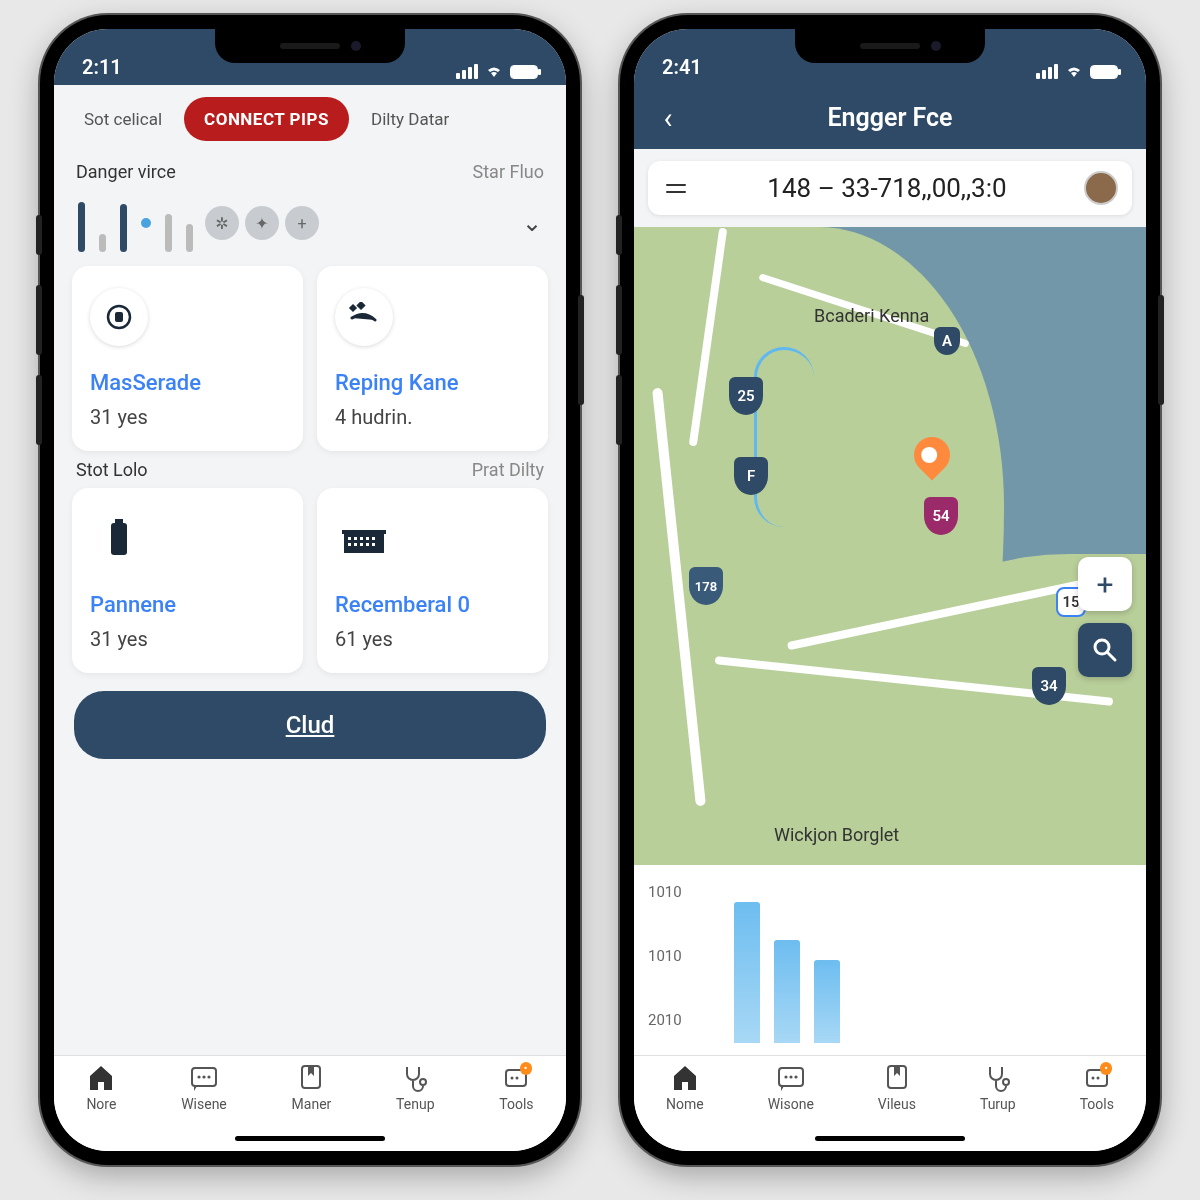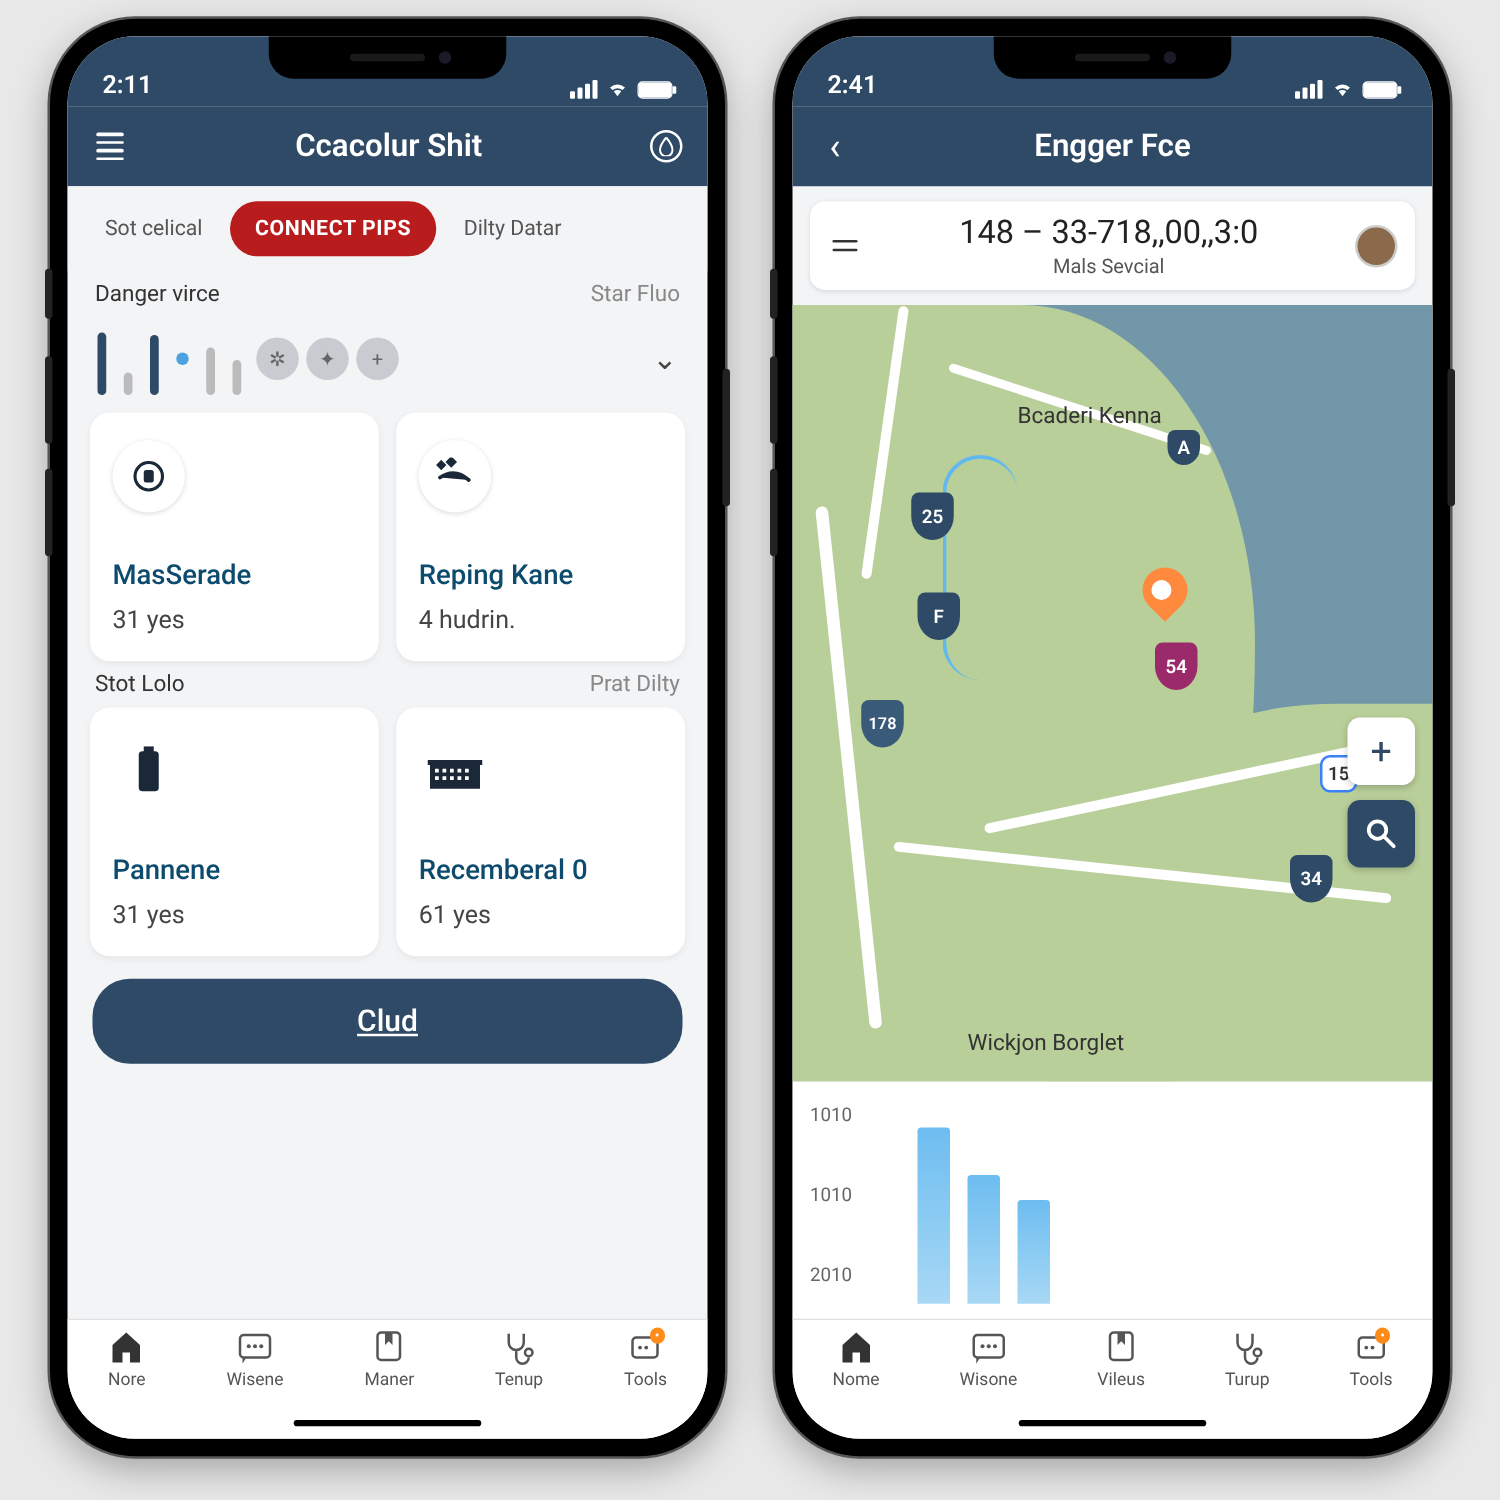--- a/index.html
+++ b/index.html
@@ -69,21 +69,21 @@
   .bars span{width:7px;background:#2e4a66;border-radius:5px;}
   .bars span.g{background:#bbb;}
   .bars .dot{width:10px;height:10px;border-radius:50%;align-self:center;}
   .chips{display:flex;gap:6px;}
   .chip{width:34px;height:34px;border-radius:50%;background:#c8ccd0;display:flex;align-items:center;justify-content:center;color:#666;font-size:16px;}
   .chev{margin-left:auto;font-size:24px;color:#444;}
   .cards{display:grid;grid-template-columns:1fr 1fr;gap:14px;}
   .card{background:#fff;border-radius:16px;padding:22px 18px;box-shadow:0 2px 6px rgba(0,0,0,.06);}
   .card-ico{width:58px;height:58px;border-radius:50%;background:#fff;box-shadow:0 1px 4px rgba(0,0,0,.15);display:flex;align-items:center;justify-content:center;font-size:30px;color:#1a2838;}
   .card-ico.plain{box-shadow:none;background:none;}
-  .card-title{font-size:22px;font-weight:500;margin-top:38px;color:#0c4a6e;}
+  .card-title{font-size:22px;font-weight:500;margin-top:24px;color:#3b82f6;}
   .card-sub{font-size:20px;color:#444;margin-top:10px;}
   .cta{margin:18px 2px 10px;background:#2e4a66;color:#fff;border-radius:30px;height:68px;display:flex;align-items:center;justify-content:center;font-size:24px;font-weight:500;text-decoration:underline;}
   .bottom{height:96px;background:#fff;border-top:1px solid #e0e0e0;display:flex;justify-content:space-around;padding-top:8px;}
   .bitm{display:flex;flex-direction:column;align-items:center;gap:4px;font-size:14px;color:#555;position:relative;}
   .bitm svg,.bitm .bic{width:30px;height:28px;}
   .badge{position:absolute;top:-2px;right:2px;background:#ff8c1a;color:#fff;font-size:11px;padding:0 4px;border-radius:6px;}
   .home-ind{position:absolute;bottom:10px;left:50%;transform:translateX(-50%);width:150px;height:5px;background:#000;border-radius:4px;}
 
   
   .subhdr{background:#fff;border-radius:12px;margin:12px 14px;padding:10px 14px;display:flex;align-items:center;gap:14px;box-shadow:0 1px 4px rgba(0,0,0,.1);}
@@ -129,34 +129,20 @@
             <span></span>
           </div>
         <svg width="20" height="15" viewBox="0 0 20 15">
             <path d="M10 13 L7 9 Q10 7 13 9 Z M4 6 Q10 1 16 6 L14 8 Q10 5 6 8 Z" fill="#fff"></path>
           </svg>
         <div class="batt">
             <i></i>
           </div>
       </div>
     </div>
-    <div class="header">
-      <div class="ico hamb">
-          <span></span>
-          <span></span>
-          <span></span>
-          <span></span>
-        </div>
-      <div class="header-title">Ccacolur Shit</div>
-      <div class="drop-ico">
-        <svg viewBox="0 0 12 16">
-            <path d="M6 1 Q11 7 11 11 A5 5 0 0 1 1 11 Q1 7 6 1" fill="none" stroke="#fff" stroke-width="1.6"></path>
-          </svg>
-      </div>
-    </div>
     <div class="tabs">
       <div class="tab">Sot celical</div>
       <div class="tab active">CONNECT PIPS</div>
       <div class="tab">Dilty Datar</div>
     </div>
     <div class="content">
       <div class="sect-row">
         <span>Danger virce</span>
         <span class="rt">Star Fluo</span>
       </div>
@@ -311,39 +297,38 @@
       <div class="header-title">Engger Fce</div>
       <div style="width:28px"></div>
     </div>
     <div class="subhdr">
       <div class="ico hamb hb" style="gap:5px">
           <span style="width:20px;height:2px"></span>
           <span style="width:20px;height:2px"></span>
         </div>
       <div class="coords">
         <div class="big">148 – 33-718,,00,,3:0</div>
-        <div class="sm">Mals Sevcial</div>
       </div>
       <div class="avatar"></div>
     </div>
     <div class="maparea">
       <div class="water"></div>
       <div class="land"></div>
       <div class="land2"></div>
       <div class="road" style="top:0;left:70px;width:8px;height:220px;transform:rotate(8deg)"></div>
       <div class="road" style="top:160px;left:40px;width:10px;height:420px;transform:rotate(-6deg)"></div>
       <div class="road" style="top:80px;left:120px;width:220px;height:7px;transform:rotate(18deg)"></div>
       <div class="road" style="top:380px;left:150px;width:340px;height:8px;transform:rotate(-12deg)"></div>
       <div class="road" style="top:450px;left:80px;width:400px;height:8px;transform:rotate(6deg)"></div>
       <div class="trail" style="top:120px;left:120px;width:60px;height:180px;border-right:none;border-bottom:none"></div>
       <div class="maplabel" style="top:78px;left:180px">Bcaderi Kenna</div>
       <div class="maplabel" style="bottom:20px;left:140px">Wickjon Borglet</div>
       <div class="shield" style="top:150px;left:95px">25</div>
       <div class="shield" style="top:230px;left:100px">F</div>
-      <div class="shield" style="top:316px;left:55px;background:#3a5a7a;font-size:13px">178</div>
+      <div class="shield" style="top:340px;left:55px;background:#3a5a7a;font-size:13px">178</div>
       <div class="shield" style="top:270px;left:290px;background:#9a2a6a">54</div>
       <div class="shield" style="top:360px;right:60px;background:#fff;color:#333;border:2px solid #3b82f6;border-radius:8px;height:30px;width:30px">15</div>
       <div class="shield" style="top:440px;right:80px">34</div>
       <div class="shield" style="top:100px;left:300px;width:26px;height:28px">A</div>
       <div class="pin" style="top:210px;left:280px"></div>
       <div class="mapbtn" style="top:330px">+</div>
       <div class="mapbtn fill" style="top:396px">
         <svg width="28" height="28" viewBox="0 0 28 28">
             <circle cx="11" cy="11" r="7" fill="none" stroke="#fff" stroke-width="3"></circle>
             <line x1="16" y1="16" x2="24" y2="24" stroke="#fff" stroke-width="3" stroke-linecap="round"></line>

